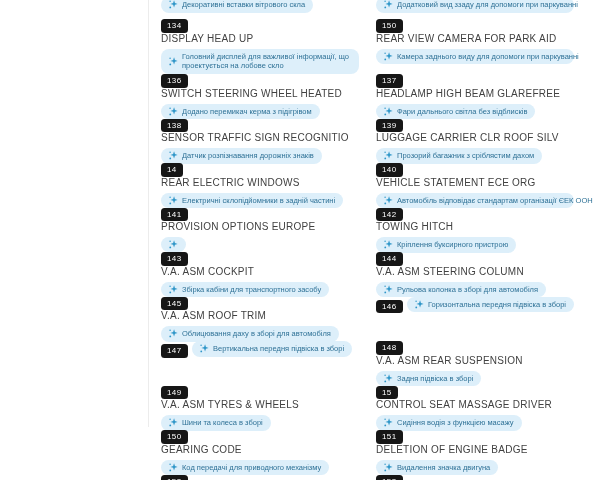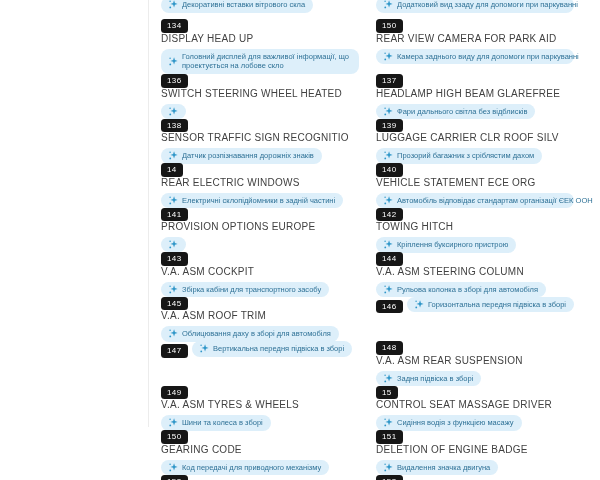--- a/index.html
+++ b/index.html
@@ -138,20 +138,21 @@
     <span class="code-badge">136</span>
     <div class="item-title">SWITCH STEERING WHEEL HEATED</div>
     <div class="pill">
       <span class="tr-icon">
             <svg width="9" height="9" viewBox="0 0 10 10">
               <path d="M5.6 0.4 L6.6 3.4 L9.6 4.4 L6.6 5.4 L5.6 8.4 L4.6 5.4 L1.6 4.4 L4.6 3.4 Z" fill="#2f96c8"></path>
               <circle cx="1.4" cy="8.2" r="1" fill="#2f96c8"></circle>
               <circle cx="1.2" cy="1.4" r="0.8" fill="#2f96c8"></circle>
             </svg>
           </span>
+      <span class="pill-text">Додано перемикач керма з підігрівом</span>
     </div>
   </div>
 
   <div class="item">
     <span class="code-badge">137</span>
     <div class="item-title">HEADLAMP HIGH BEAM GLAREFREE</div>
     <div class="pill">
       <span class="tr-icon">
             <svg width="9" height="9" viewBox="0 0 10 10">
               <path d="M5.6 0.4 L6.6 3.4 L9.6 4.4 L6.6 5.4 L5.6 8.4 L4.6 5.4 L1.6 4.4 L4.6 3.4 Z" fill="#2f96c8"></path>

